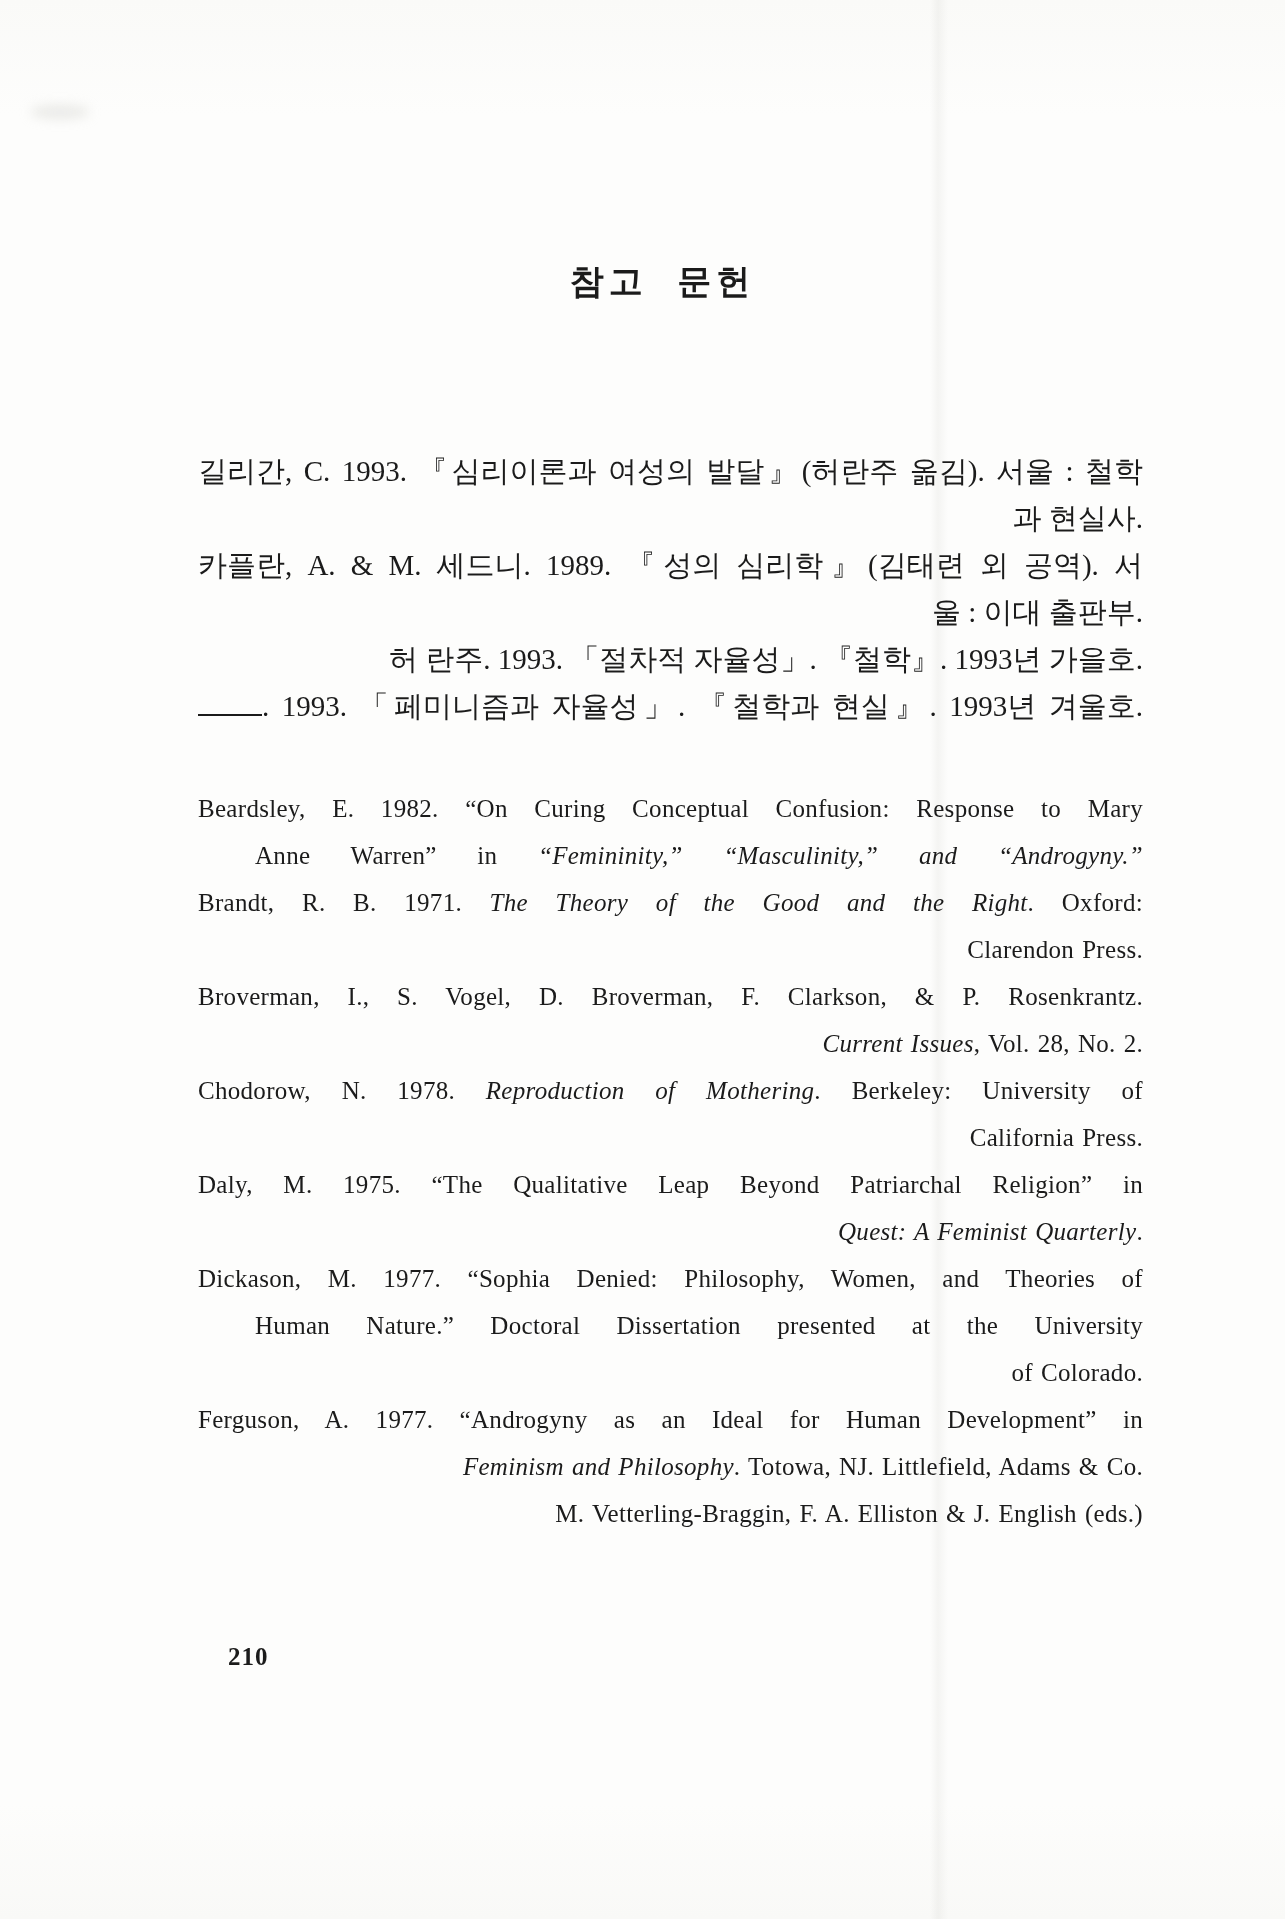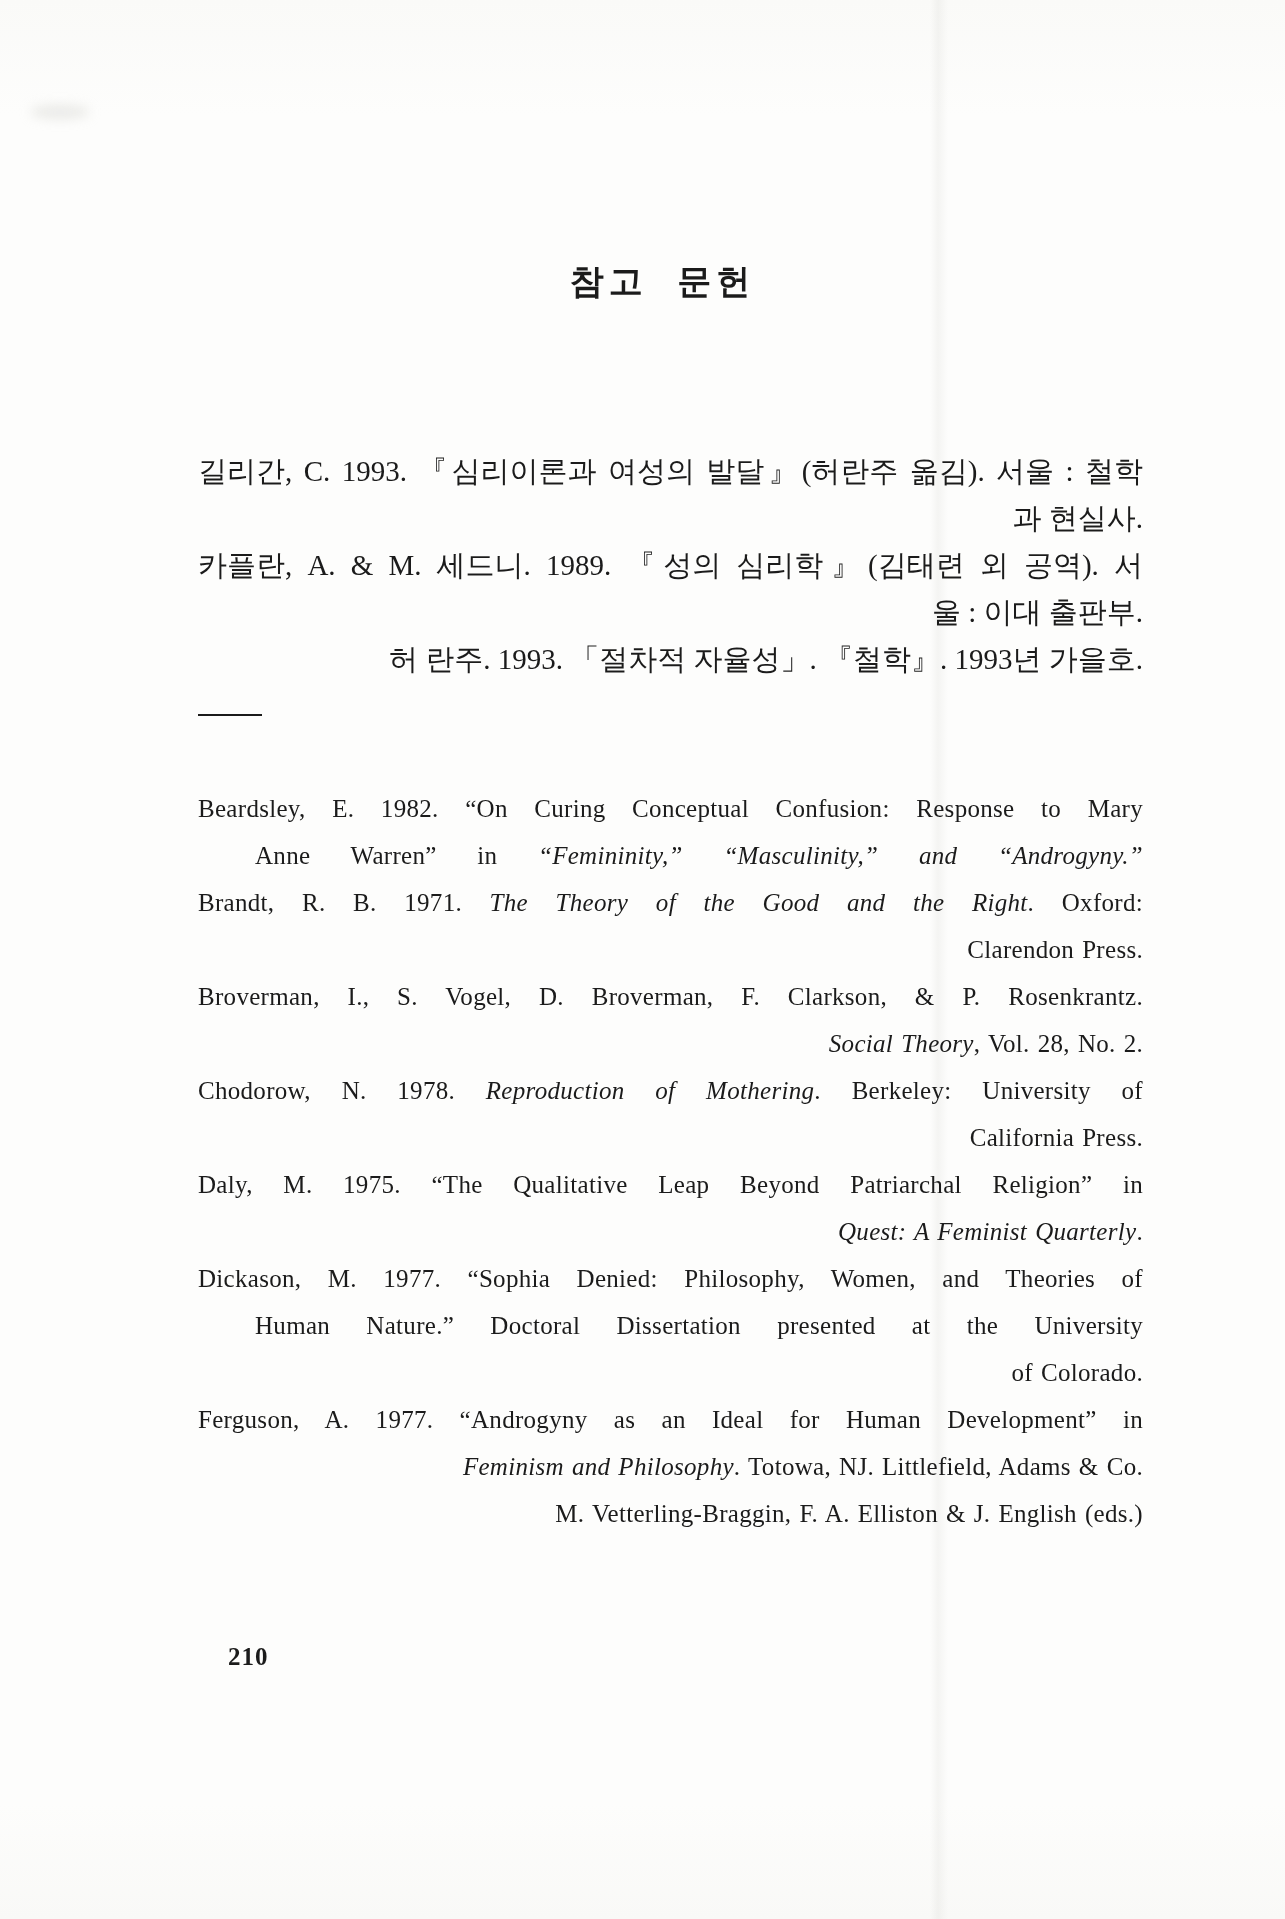--- a/index.html
+++ b/index.html
@@ -92,30 +92,30 @@
   <div class="smudge"></div>
 
   <h1 class="title">참고 문헌</h1>
 
   <div class="refs ko" id="korean-refs">
       <div class="line just"><span>길리간, C. 1993. 『심리이론과 여성의 발달』(허란주 옮김). 서울 : 철학</span></div>
       <div class="line ind1"><span>과 현실사.</span></div>
       <div class="line just"><span>카플란, A. &amp; M. 세드니. 1989. 『성의 심리학』(김태련 외 공역). 서</span></div>
       <div class="line ind1"><span>울 : 이대 출판부.</span></div>
       <div class="line"><span>허 란주. 1993. 「절차적 자율성」. 『철학』. 1993년 가을호.</span></div>
-      <div class="line just"><span class="gap"></span></div>
+      <div class="line just"><span class="gap"></span><span>. 1993. 「페미니즘과 자율성」. 『철학과 현실』. 1993년 겨울호.</span></div>
     </div>
 
   <div class="refs en" id="english-refs">
       <div class="line just"><span>Beardsley, E. 1982. “On Curing Conceptual Confusion: Response to Mary</span></div>
       <div class="line ind1 just"><span>Anne Warren” in </span><span class="it">“Femininity,” “Masculinity,” and “Androgyny.”</span></div>
       <div class="line just"><span>Brandt, R. B. 1971. </span><span class="it">The Theory of the Good and the Right</span><span>. Oxford:</span></div>
       <div class="line ind1"><span>Clarendon Press.</span></div>
       <div class="line just"><span>Broverman, I., S. Vogel, D. Broverman, F. Clarkson, &amp; P. Rosenkrantz.</span></div>
-      <div class="line ind1"><span class="it">Social Theory</span><span>, Vol. 28, No. 2.</span></div>
+      <div class="line ind1"><span class="it">Current Issues</span><span>, Vol. 28, No. 2.</span></div>
       <div class="line just"><span>Chodorow, N. 1978. </span><span class="it">Reproduction of Mothering</span><span>. Berkeley: University of</span></div>
       <div class="line ind1"><span>California Press.</span></div>
       <div class="line just"><span>Daly, M. 1975. “The Qualitative Leap Beyond Patriarchal Religion” in</span></div>
       <div class="line ind1"><span class="it">Quest: A Feminist Quarterly</span><span>.</span></div>
       <div class="line just"><span>Dickason, M. 1977. “Sophia Denied: Philosophy, Women, and Theories of</span></div>
       <div class="line ind1 just"><span>Human Nature.” Doctoral Dissertation presented at the University</span></div>
       <div class="line ind1"><span>of Colorado.</span></div>
       <div class="line just"><span>Ferguson, A. 1977. “Androgyny as an Ideal for Human Development” in</span></div>
       <div class="line"><span class="it">Feminism and Philosophy</span><span>. Totowa, NJ. Littlefield, Adams &amp; Co.</span></div>
       <div class="line ind1"><span>M. Vetterling-Braggin, F. A. Elliston &amp; J. English (eds.)</span></div>

